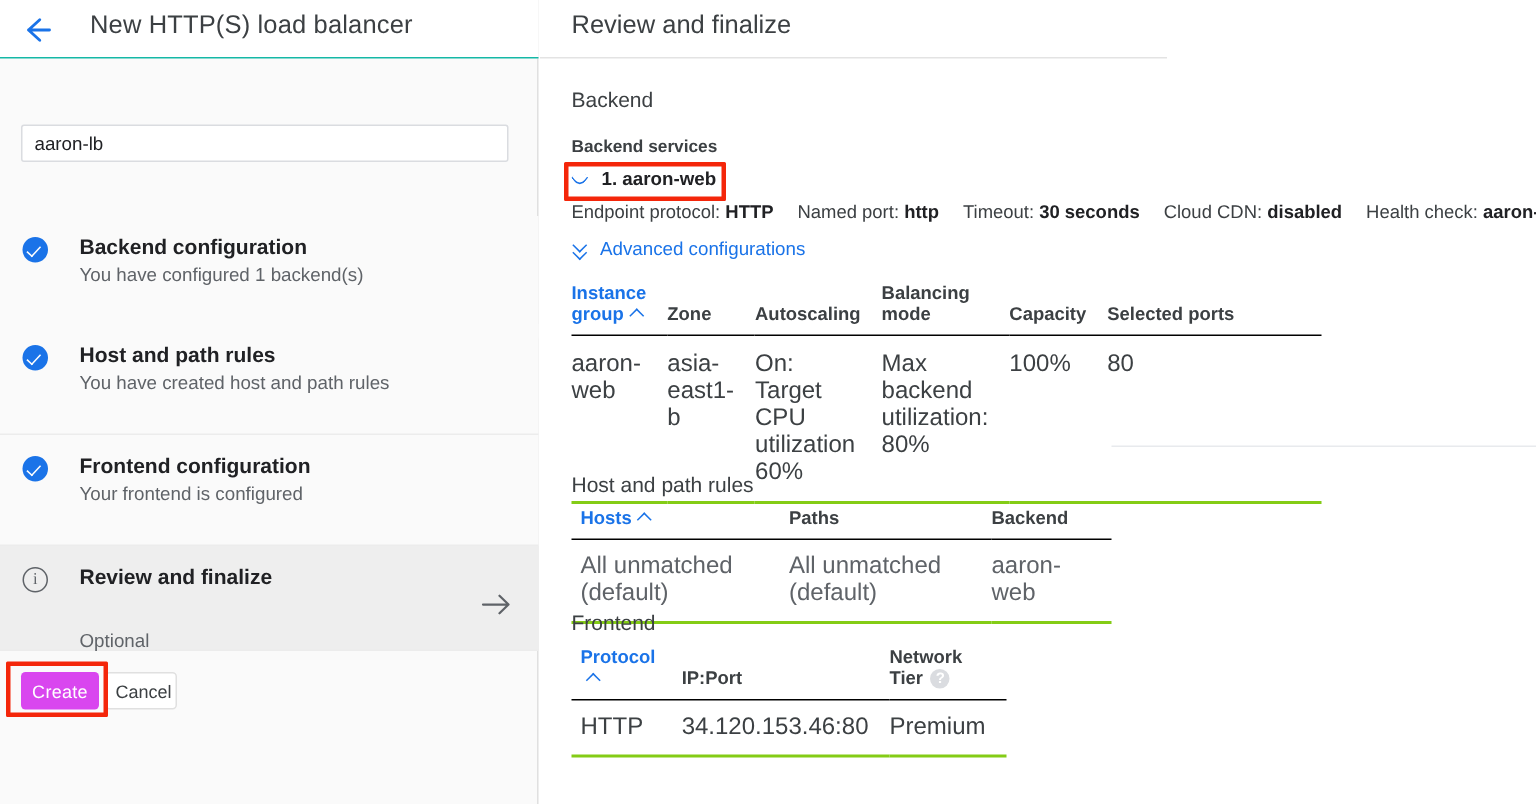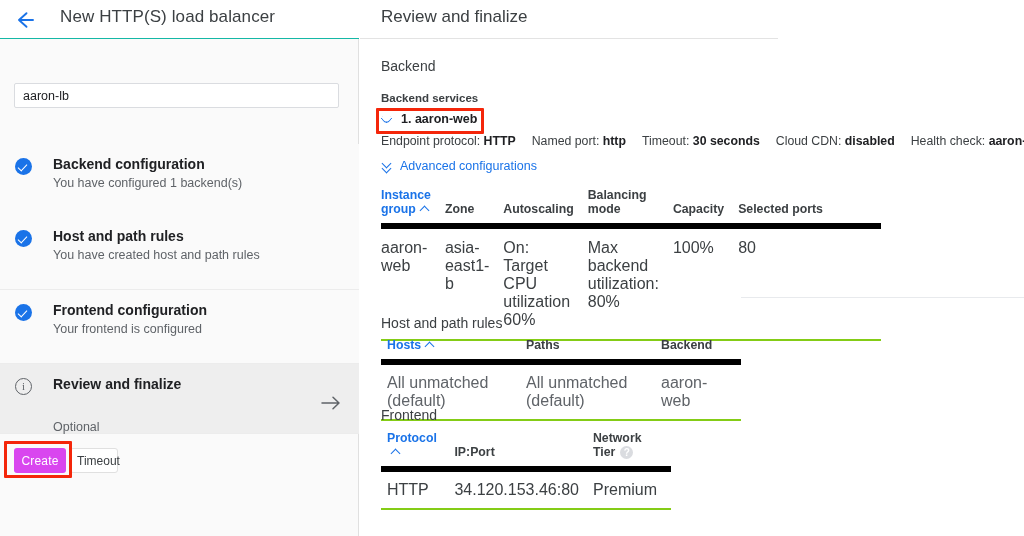--- a/index.html
+++ b/index.html
@@ -183,21 +183,21 @@
     transform: rotate(-45deg);
   }
   .dbl-chev::before { top: 0px; }
   .dbl-chev::after { top: 5px; }
 
   
   table.gtable { position: absolute; border-collapse: collapse; }
   table.gtable th {
     font-size: 12.3px; font-weight: bold; color: #3c4043;
     text-align: left; padding: 0 14px 7px 0; vertical-align: bottom;
-    border-bottom: 6px solid #000000; white-space: normal;
+    border-bottom: 1px solid #000000; white-space: normal;
   }
   table.gtable th.sorted { color: #1a73e8; cursor: pointer; font-weight: bold; }
   table.gtable td {
     font-size: 16px; color: #3c4043; text-align: left;
     padding: 10px 14px 10px 0; vertical-align: top;
     border-bottom: 2px solid #84cc16;
   }
   .caret-up {
     display: inline-block; width: 9px; height: 9px; position: relative;
     margin-left: 5px;
@@ -285,21 +285,21 @@
       <div class="step-sub" style="top:32px;margin-top:24px;">Optional</div>
       <div id="step-arrow">
         <svg width="20" height="16" viewBox="0 0 20 16">
           <path d="M1 8 L18 8 M12 2.2 L18 8 L12 13.8" stroke="#5f6368" stroke-width="1.5" fill="none" stroke-linecap="round" stroke-linejoin="round"></path>
         </svg>
       </div>
     </div>
 
     <div id="button-bar">
       <button id="create-btn">Create</button>
-      <button id="cancel-btn">Timeout</button>
+      <button id="cancel-btn">Cancel</button>
     </div>
   </div>
 
   <div id="right-panel">
     <div id="right-header-title">Review and finalize</div>
     <div id="right-header-rule"></div>
 
     <div class="sec-title" id="backend-title">Backend</div>
     <div id="backend-services-label">Backend services</div>
 

